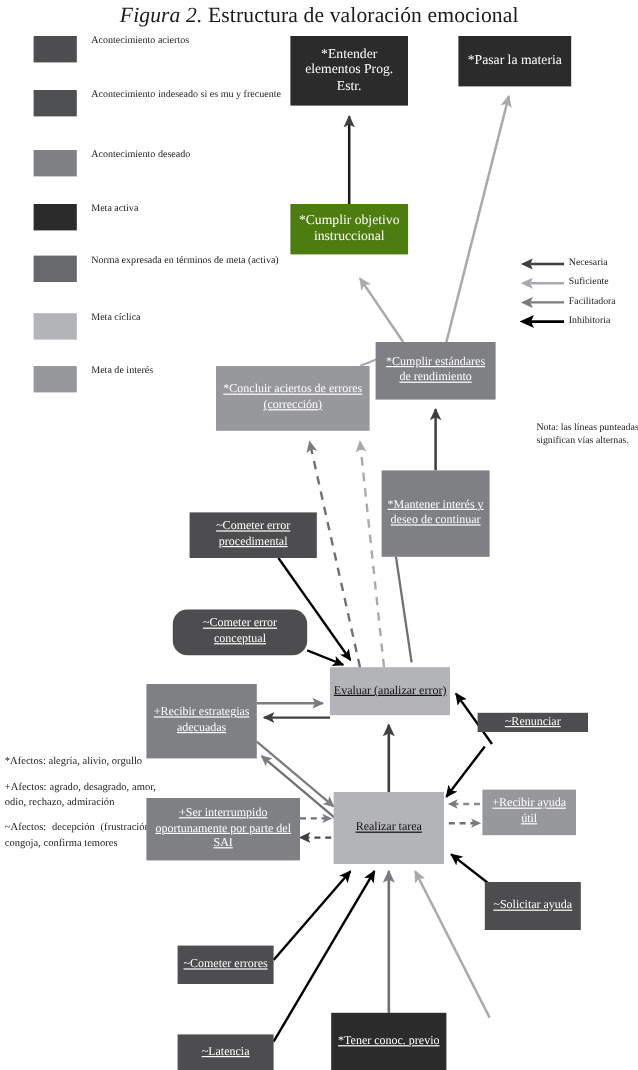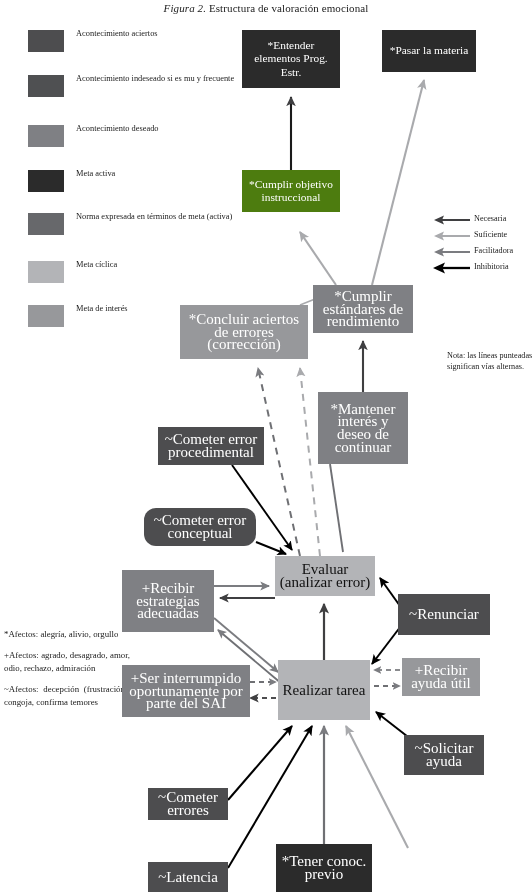--- a/index.html
+++ b/index.html
@@ -6,21 +6,21 @@
   body{
     width:532px;height:892px;position:relative;overflow:hidden;
     font-family:"Liberation Serif","DejaVu Serif",serif;
     color:#1a1a1a;
   }
   #canvas{position:absolute;left:0;top:0;width:532px;height:892px;}
   svg#edges{position:absolute;left:0;top:0;width:532px;height:892px;pointer-events:none;}
 
   .fig-title{
     position:absolute;left:0;top:2px;width:532px;text-align:center;
-    font-size:11px;letter-spacing:.1px;
+    font-size:18px;letter-spacing:.1px;
   }
   .fig-title .it{font-style:italic;}
 
   
   .legend{position:absolute;left:28px;top:30px;width:210px;}
   .legend-row{position:absolute;left:0;}
   .swatch{position:absolute;left:0;top:0;width:36px;height:22px;}
   .legend-label{
     position:absolute;left:48px;top:-2px;width:160px;
     font-size:8.4px;line-height:11px;color:#1a1a1a;
@@ -44,21 +44,21 @@
   .affects{position:absolute;left:4px;top:628px;width:126px;}
   .affect-blk{font-size:8.8px;line-height:12.4px;margin-bottom:9px;text-align:justify;}
 
   
   .node{
     position:absolute;box-sizing:border-box;
     display:flex;align-items:center;justify-content:center;text-align:center;
     color:#ffffff;line-height:13.5px;padding:2px 3px;
     font-size:11.4px;
   }
-  .node.small{font-size:15px;line-height:12.6px;}
+  .node.small{font-size:10px;line-height:12.6px;text-decoration:underline;}
   .node.dark-text{color:#111111;}
 </style>
 </head>
 <body>
 
 <div id="canvas">
 
   <div class="fig-title">
     <span class="it">Figura 2.</span>
     <span>Estructura de valoración emocional</span>
@@ -224,21 +224,21 @@
   </div>
   <div class="node small" style="left:144px;top:508px;width:112px;height:38px;background:#4d4d4f;border-radius:12px;">
     <span>~Cometer error conceptual</span>
   </div>
   <div class="node small dark-text" style="left:275px;top:556px;width:100px;height:40px;background:#b3b4b7;justify-content:flex-end;">
     <span>Evaluar (analizar  error)</span>
   </div>
   <div class="node small" style="left:122px;top:570px;width:92px;height:62px;background:#7f8084;">
     <span>+Recibir estrategias adecuadas</span>
   </div>
-  <div class="node small" style="left:398px;top:594px;width:92px;height:41px;background:#4d4d4f;">
+  <div class="node small" style="left:398px;top:594px;width:92px;height:16px;background:#4d4d4f;">
     <span>~Renunciar</span>
   </div>
   <div class="node small" style="left:402px;top:658px;width:78px;height:38px;background:#97989b;">
     <span>+Recibir ayuda útil</span>
   </div>
   <div class="node small" style="left:122px;top:665px;width:128px;height:52px;background:#7f8084;">
     <span>+Ser  interrumpido oportunamente por parte del SAI</span>
   </div>
   <div class="node small dark-text" style="left:278px;top:660px;width:92px;height:60px;background:#b3b4b7;">
     <span>Realizar tarea</span>

